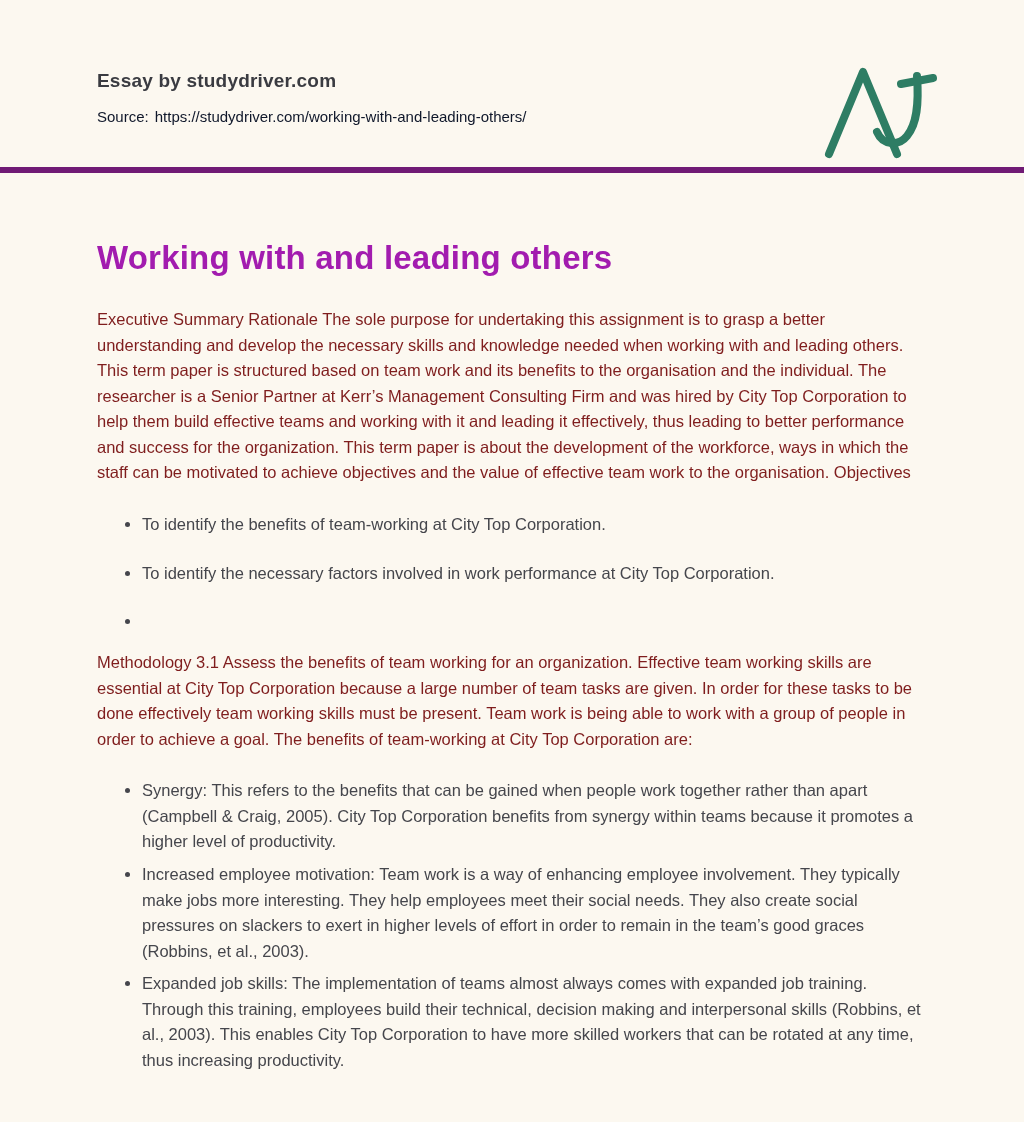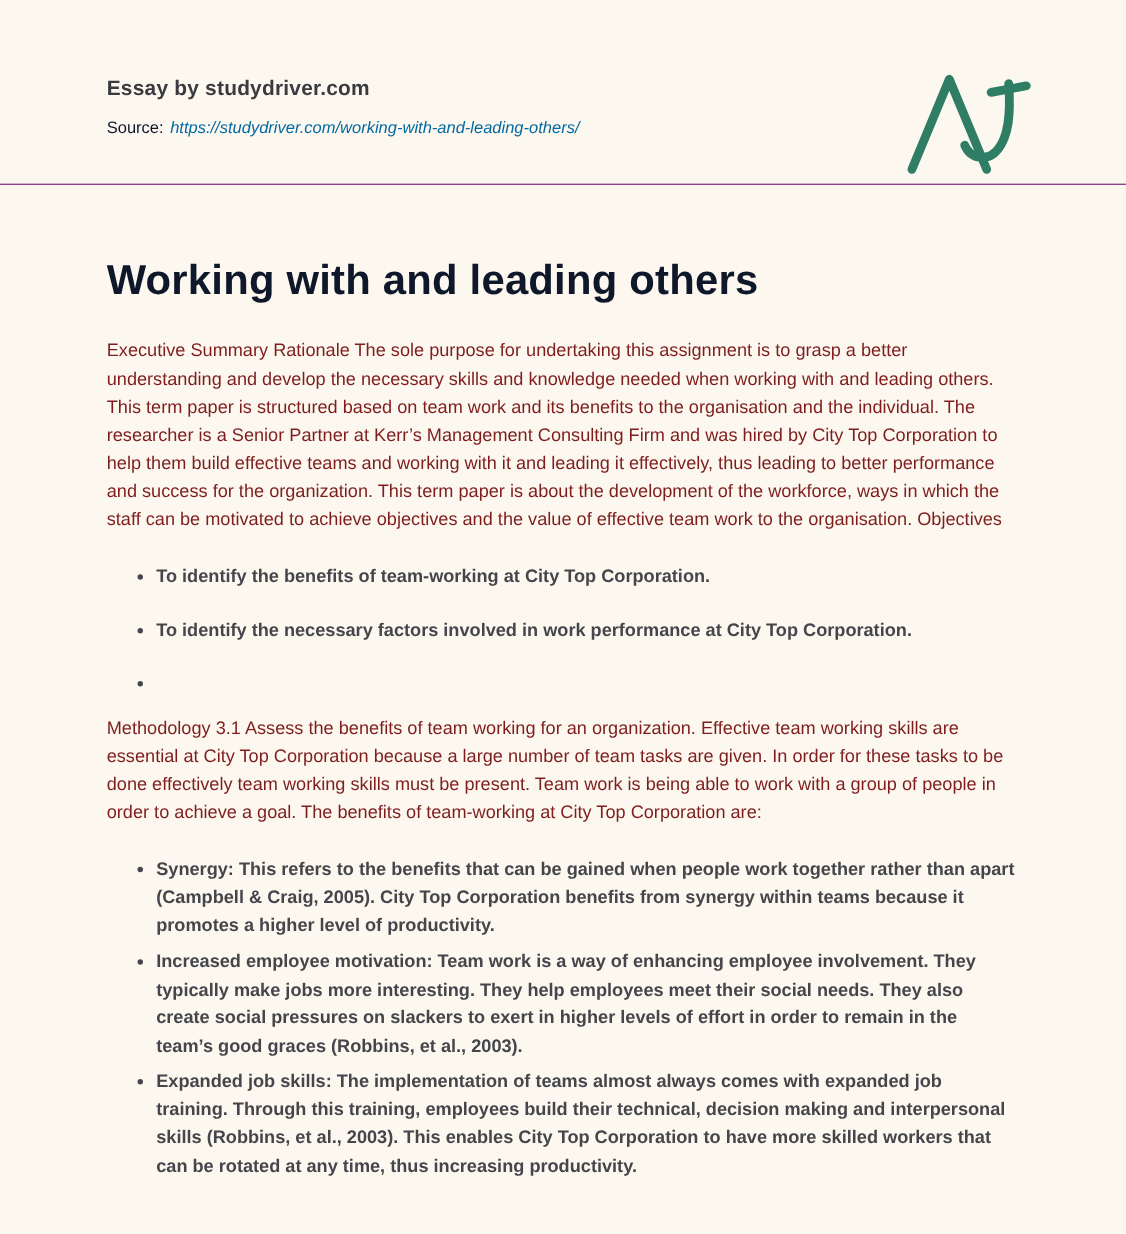--- a/index.html
+++ b/index.html
@@ -8,21 +8,21 @@
     background: #fcf8f0;
     font-family: "Liberation Sans", "DejaVu Sans", sans-serif;
     color: #43444a;
   }
   body {
     width: 1024px;
     height: 1122px;
     overflow: hidden;
   }
   .page-header {
-    border-bottom: 1px solid #701a75;
+    border-bottom: 6px solid #701a75;
     padding-top: 70px;
     padding-bottom: 42px;
   }
   .content {
     width: 830px;
     margin: 0 auto;
     position: relative;
   }
   .essay-by {
     font-size: 19px;
@@ -32,52 +32,50 @@
   }
   .source-line {
     margin-top: 16px;
     font-size: 15px;
   }
   .source-label {
     color: #0f172a;
     margin-right: 6px;
   }
   .source-url {
-    color: #0369a1;
+    color: #0f172a;
     text-decoration: none;
-    font-style: italic;
   }
   .logo-wrap {
     position: absolute;
     top: -8px;
     right: -12px;
     width: 118px;
     height: 98px;
   }
   .article {
     padding-top: 66px;
   }
   h1.title {
-    font-size: 38px;
+    font-size: 33px;
     font-weight: 600;
-    color: #0f172a;
+    color: #a21caf;
     margin: 0 0 30px 0;
     letter-spacing: 0.2px;
   }
   p.body-text {
     font-size: 16.5px;
     line-height: 1.55;
     margin: 0 0 26px 0;
     color: #7f1d1d;
   }
   ul.bullets {
     list-style: none;
     margin: 0 4px 26px 0;
     padding: 0 0 0 28px;
-    font-weight: bold;
   }
   ul.bullets li {
     display: flex;
     align-items: flex-start;
     font-size: 16.5px;
     line-height: 1.55;
     color: #45464c;
   }
   ul.bullets.spaced li { margin-bottom: 23px; }
   ul.bullets.tight li { margin-bottom: 7px; justify-content: space-between; }

